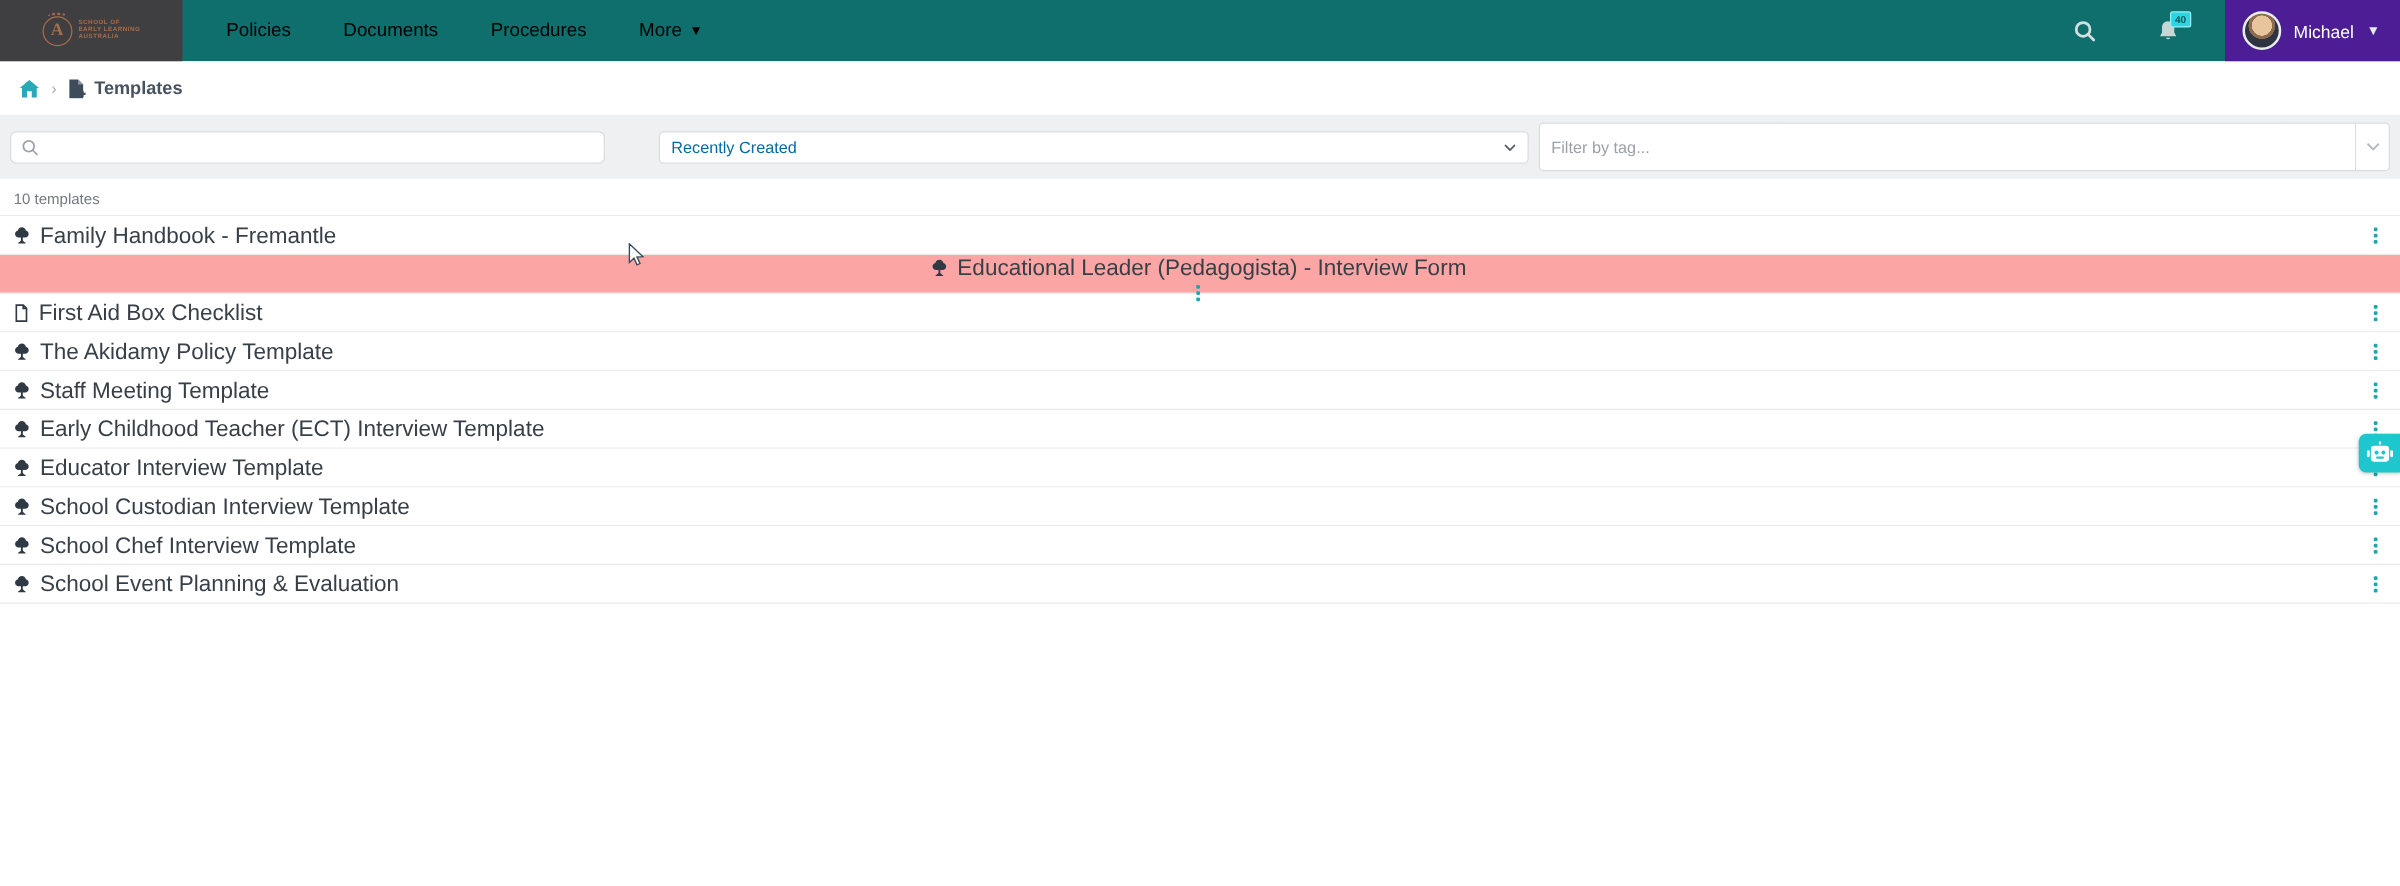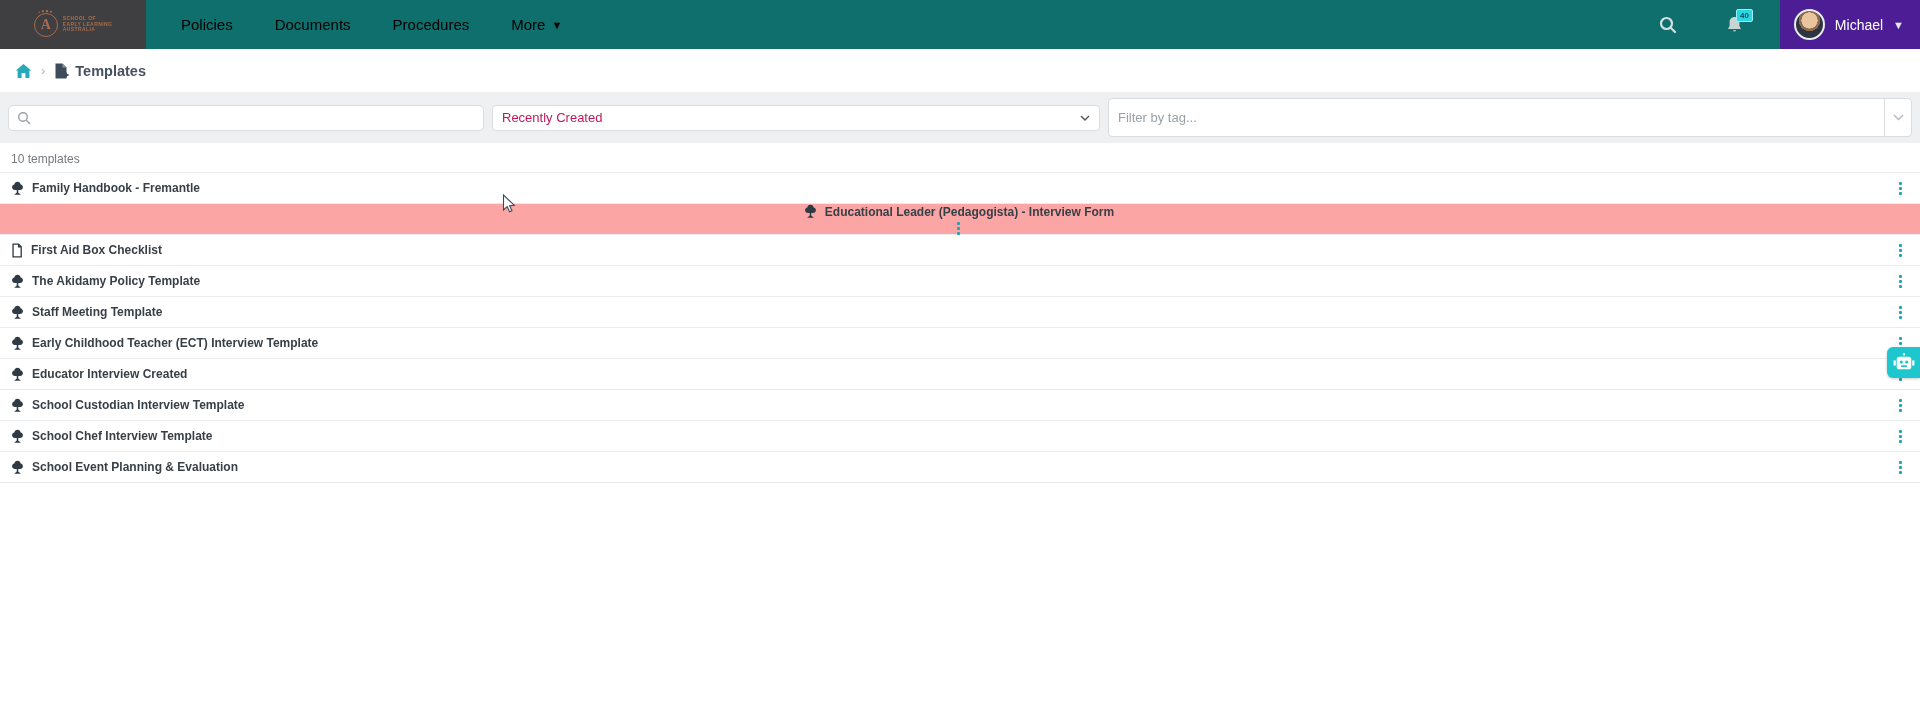--- a/index.html
+++ b/index.html
@@ -33,38 +33,38 @@
   
   .breadcrumb { height:43px; display:flex; align-items:center; gap:9px; padding-left:15px; background:#fff; }
   .crumb-sep { color:#aab2ba; font-size:13px; }
   .crumb-current { display:flex; align-items:center; gap:6px; color:#47525f; font-weight:bold; font-size:14.5px; }
 
   
   .filter-panel { display:flex; align-items:center; background:#eef0f1; padding:6px 8px; gap:8px; }
   .search-box { width:476px; height:26px; background:#fff; border:1px solid #d9dde0; border-radius:5px;
                 display:flex; align-items:center; padding:0 8px; gap:6px; }
   .search-box input { border:none; outline:none; flex:1; font-size:13px; color:#495057; background:transparent; }
-  .sort-select { width:608px; height:26px; background:#fff; border:1px solid #d9dde0; border-radius:4px;
+  .sort-select { width:696px; height:26px; background:#fff; border:1px solid #d9dde0; border-radius:4px;
                  display:flex; align-items:center; justify-content:space-between; padding:0 9px;
-                 font-size:13px; color:#be185d; cursor:pointer; }
+                 font-size:13px; color:#0369a1; cursor:pointer;margin-left:35px; }
   .tag-box { flex:1; height:39px; background:#fff; border:1px solid #d9dde0; border-radius:4px;
              display:flex; align-items:stretch; }
   .tag-box input { border:none; outline:none; flex:1; font-size:13px; color:#495057; padding:0 9px; background:transparent; }
   .tag-box input::placeholder { color:#9aa1a8; }
   .tag-caret-btn { width:27px; border-left:1px solid #d9dde0; display:flex; align-items:center;
                    justify-content:center; color:#b4bac0; cursor:pointer; border-radius:0 4px 4px 0; }
 
   
   .count-label { margin:9px 0 6px 11px; font-size:12px; color:#75797e; }
   .template-list { border-top:1px solid #e9ecef; }
   .template-row { height:31px; display:flex; align-items:center; justify-content:space-between;
                   border-bottom:1px solid #e9ecef; padding:0 13px 0 10px; background:#fff; cursor:pointer; }
   .template-row.highlighted { background:#fca5a5;flex-direction:column; }
   .row-left { display:flex; align-items:center; gap:7px; }
-  .row-title { font-size:12px; font-weight:bold; color:#373f47; }
+  .row-title { font-size:18px; font-weight:normal; color:#373f47; }
   .dots-btn { display:flex; flex-direction:column; gap:2px; padding:3px 5px; cursor:pointer; }
   .dots-btn i { width:3px; height:3px; background:#1aa7b3; border-radius:1px; }
 
   
   .assistant-btn { position:absolute; right:0; top:347px; width:33px; height:31px; background:#1dc7cd;
                    border-radius:6px 0 0 6px; display:flex; align-items:center; justify-content:center;
                    cursor:pointer; box-shadow:0 1px 3px rgba(0,0,0,.2); }
 
   
   .cursor { position:absolute; left:502px; top:194px; pointer-events:none; }
@@ -240,21 +240,21 @@
           <i></i>
           <i></i>
       </div>
     </div>
       <div class="template-row">
       <div class="row-left">
         <svg width="15" height="15" viewBox="0 0 16 16">
           <path d="M8 0.8 C6.2 0.8 4.8 2.1 4.6 3.7 C3.2 4.0 2.2 5.2 2.2 6.6 C2.2 8.3 3.6 9.6 5.3 9.6 L7.2 9.6 L7.2 12.2 C6.6 13.1 5.8 13.7 4.8 14.1 L4.8 14.7 L11.2 14.7 L11.2 14.1 C10.2 13.7 9.4 13.1 8.8 12.2 L8.8 9.6 L10.7 9.6 C12.4 9.6 13.8 8.3 13.8 6.6 C13.8 5.2 12.8 4.0 11.4 3.7 C11.2 2.1 9.8 0.8 8 0.8 Z" fill="#2f3a44"></path>
         </svg>
 
-        <span class="row-title">Educator Interview Created</span>
+        <span class="row-title">Educator Interview Template</span>
       </div>
       <div class="dots-btn">
         <i></i>
           <i></i>
           <i></i>
       </div>
     </div>
       <div class="template-row">
       <div class="row-left">
         <svg width="15" height="15" viewBox="0 0 16 16">

